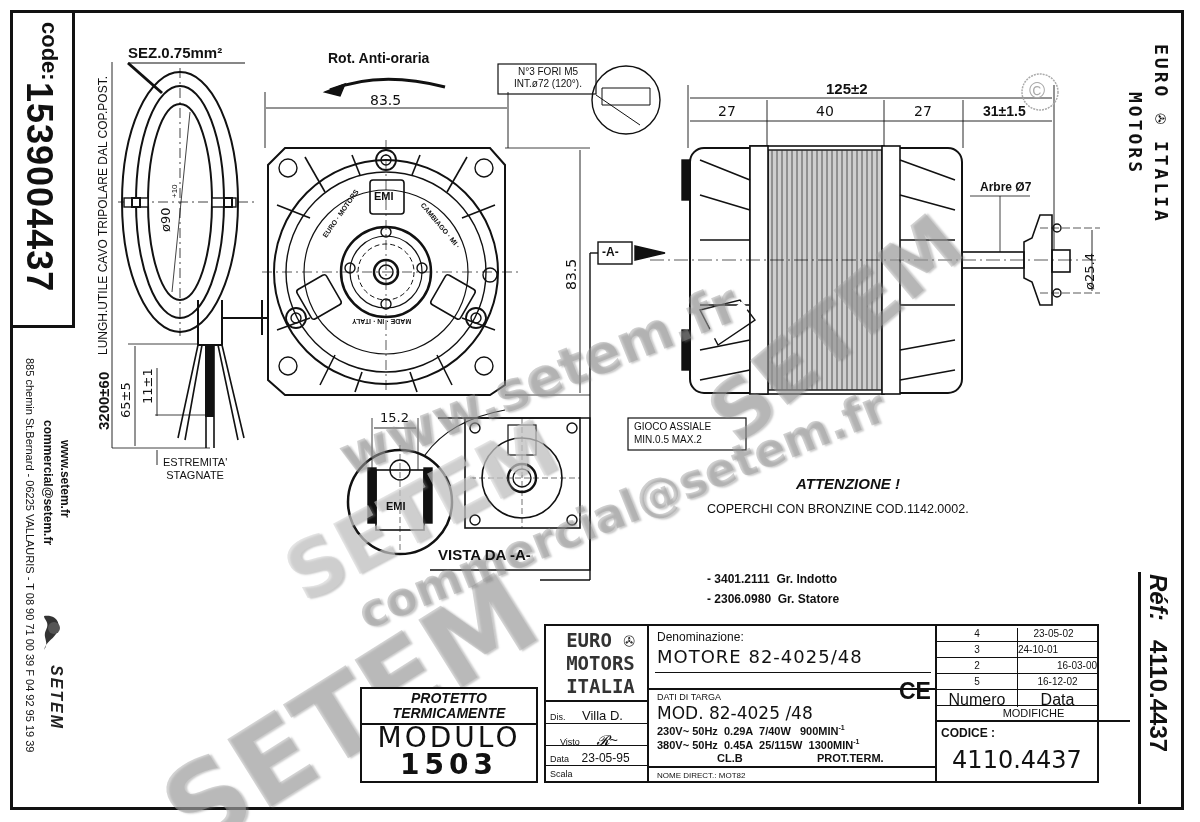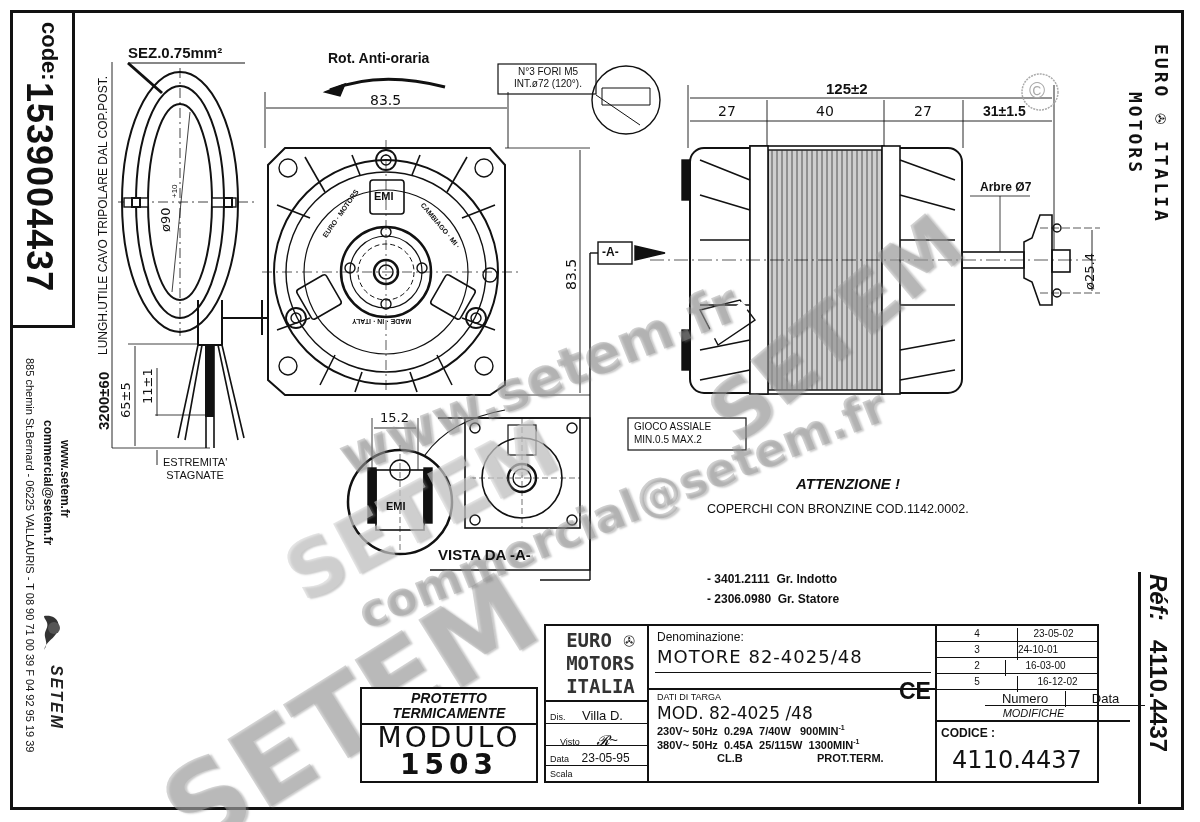--- a/index.html
+++ b/index.html
@@ -324,39 +324,40 @@
   <div class="cell" style="left:8px; top:20px; font-size:18px; font-family:'DejaVu Sans', sans-serif; letter-spacing:1px;">MOTORE  82-4025/48</div>
   <div class="cell" style="left:6px; top:46px; width:276px; border-bottom:1px solid #111;"></div>
   <div class="cell" style="left:0; top:62px; width:286px; border-bottom:2px solid #111;"></div>
   <div class="cell" style="left:8px; top:66px; font-size:9px;">DATI DI TARGA</div>
   <div class="cell" style="left:250px; top:52px; font-size:23px; font-weight:bold;">CE</div>
   <div class="cell" style="left:8px; top:77px; font-size:17px; font-family:'DejaVu Sans', sans-serif;">MOD.  82-4025 /48</div>
   <div class="cell" style="left:8px; top:98px; font-size:11px; font-weight:bold; white-space:pre;"><span>230V~ 50Hz  0.29A  7/40W   900MIN</span><sup style="font-size:7px;">-1</sup></div>
   <div class="cell" style="left:8px; top:112px; font-size:11px; font-weight:bold; white-space:pre;"><span>380V~ 50Hz  0.45A  25/115W  1300MIN</span><sup style="font-size:7px;">-1</sup></div>
   <div class="cell" style="left:68px; top:126px; font-size:11px; font-weight:bold;">CL.B</div>
   <div class="cell" style="left:168px; top:126px; font-size:11px; font-weight:bold;">PROT.TERM.</div>
+  <div class="cell" style="left:0; top:140px; width:286px; border-top:2px solid #111; font-size:8px; padding:3px 0 0 8px;">NOME  DIRECT.:  MOT82</div>
 </div>
 
 <div class="tb" style="left:935px; top:624px; width:164px; height:159px;">
   <div class="cell" style="left:0; top:0; width:160px; height:16px; border-bottom:1px solid #111; font-size:10px;">
     <span class="cell" style="left:0; width:80px; text-align:center; top:2px;">4</span>
     <span class="cell" style="left:80px; width:72px; text-align:center; top:2px; border-left:1px solid #111; height:16px;">23-05-02</span>
   </div>
   <div class="cell" style="left:0; top:16px; width:160px; height:16px; border-bottom:1px solid #111; font-size:10px;">
     <span class="cell" style="left:0; width:80px; text-align:center; top:2px;">3</span>
     <span class="cell" style="left:80px; width:80px; top:2px; border-left:1px solid #111; height:16px;">24-10-01</span>
   </div>
   <div class="cell" style="left:0; top:32px; width:160px; height:16px; border-bottom:1px solid #111; font-size:10px;">
     <span class="cell" style="left:0; width:80px; text-align:center; top:2px;">2</span>
-    <span class="cell" style="left:68px; width:80px; text-align:center; top:2px; border-left:1px solid #111; height:16px;">16-03-00</span>
+    <span class="cell" style="left:80px; width:80px; text-align:right; top:2px; border-left:1px solid #111; height:16px;">16-03-00</span>
   </div>
   <div class="cell" style="left:0; top:48px; width:160px; height:16px; border-bottom:1px solid #111; font-size:10px;">
     <span class="cell" style="left:0; width:80px; text-align:center; top:2px;">5</span>
     <span class="cell" style="left:80px; width:80px; text-align:center; top:2px; border-left:1px solid #111; height:16px;">16-12-02</span>
   </div>
-  <div class="cell" style="left:0; top:64px; width:160px; height:16px; border-bottom:1.5px solid #111; font-size:13px;margin-left:48px;">
+  <div class="cell" style="left:0; top:64px; width:160px; height:16px; border-bottom:1.5px solid #111; font-size:16px;">
     <span class="cell" style="left:0; width:80px; text-align:center; top:1px;">Numero</span>
     <span class="cell" style="left:80px; width:80px; text-align:center; top:1px; border-left:1px solid #111; height:16px;">Data</span>
   </div>
-  <div class="cell" style="left:0; top:80px; width:193px; height:16px; border-bottom:2px solid #111; text-align:center; font-size:11px; padding-top:1px;font-style:italic;">MODIFICHE</div>
+  <div class="cell" style="left:0; top:80px; width:193px; height:16px; border-bottom:2px solid #111; text-align:center; font-size:11px; padding-top:1px;">MODIFICHE</div>
   <div class="cell" style="left:4px; top:100px; font-size:12px; font-weight:bold;">CODICE :</div>
   <div class="cell" style="left:0; top:120px; width:160px; text-align:center; font-size:24px; font-family:'DejaVu Sans', sans-serif;">4110.4437</div>
 </div>
 
 </body></html>

